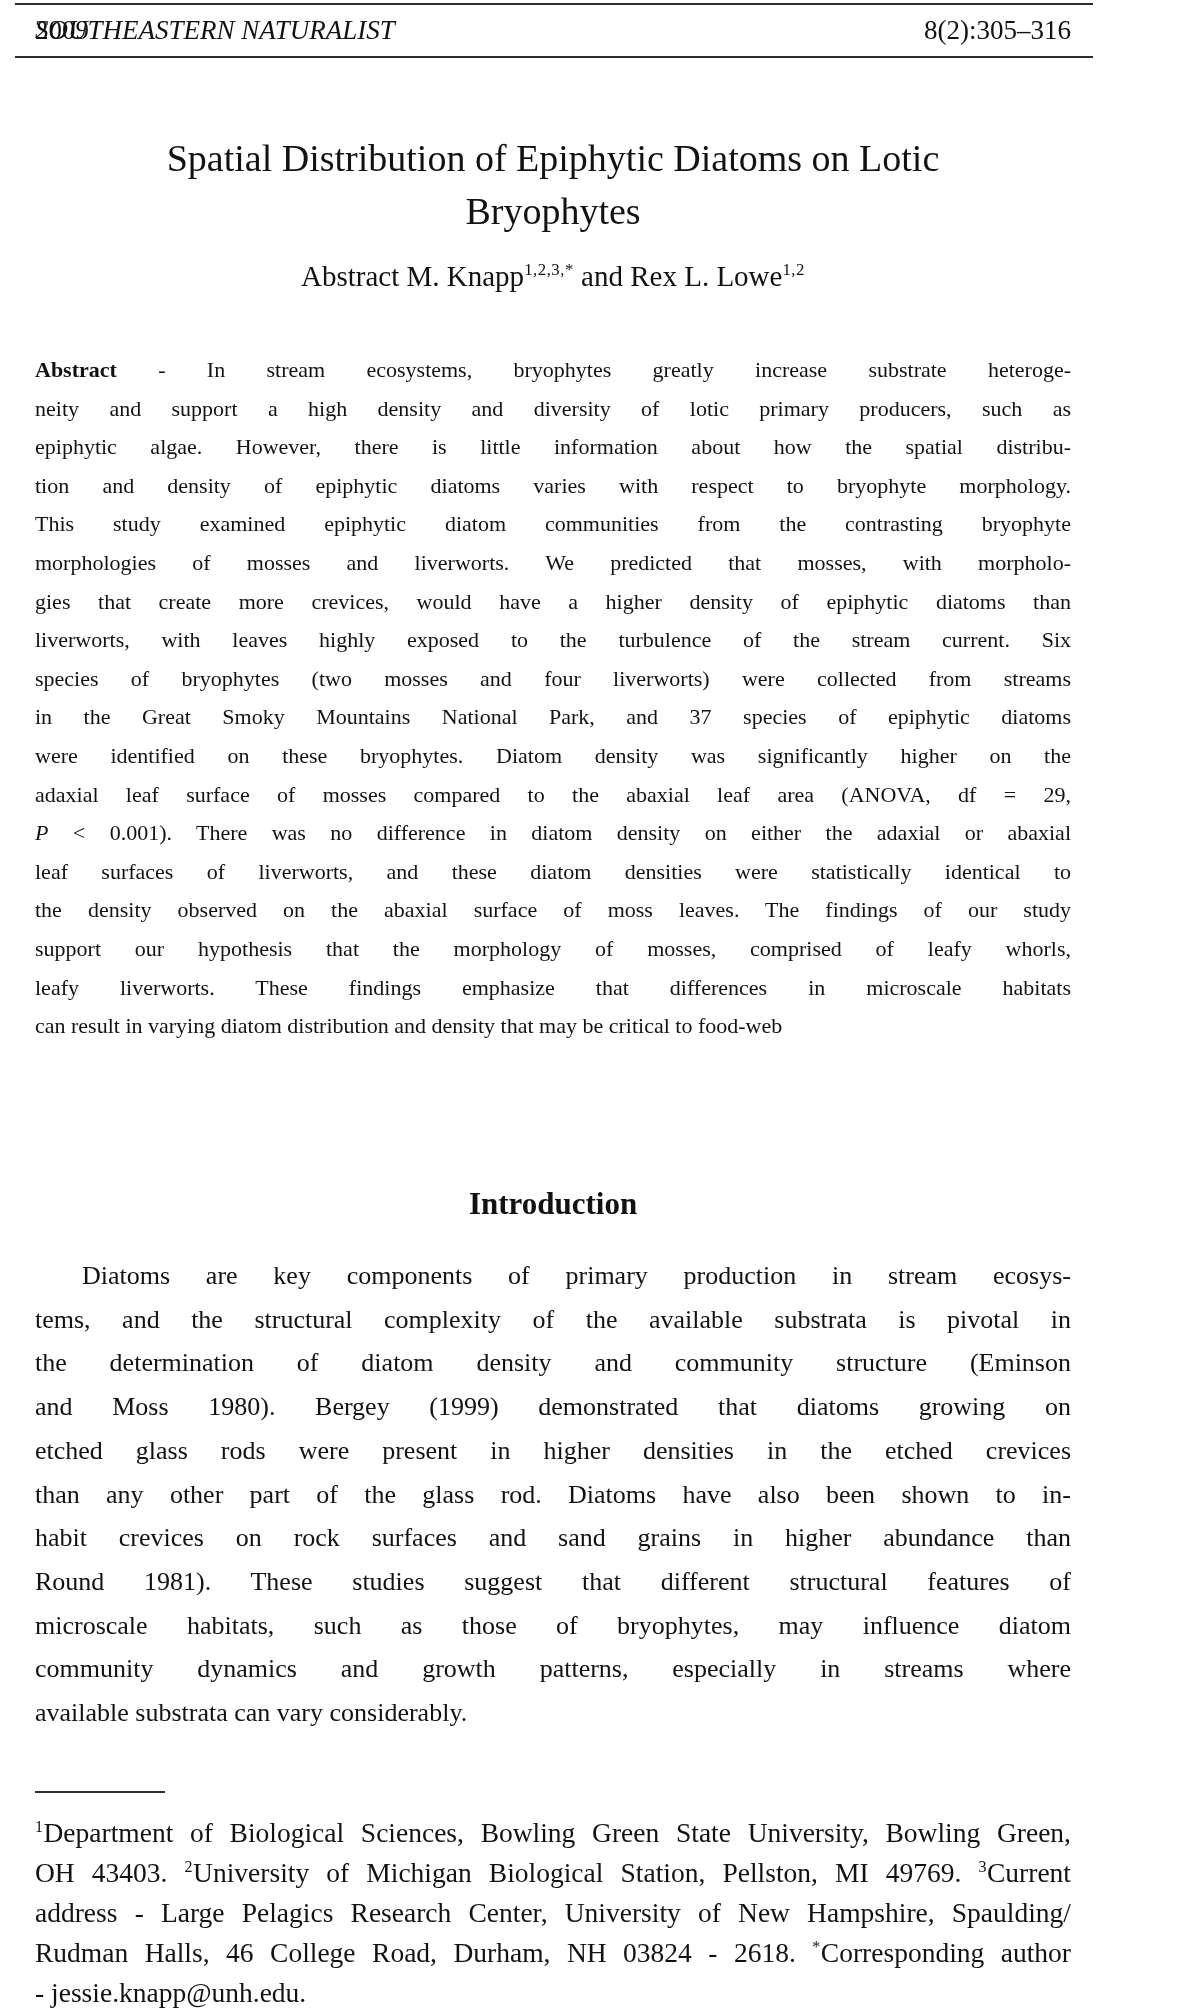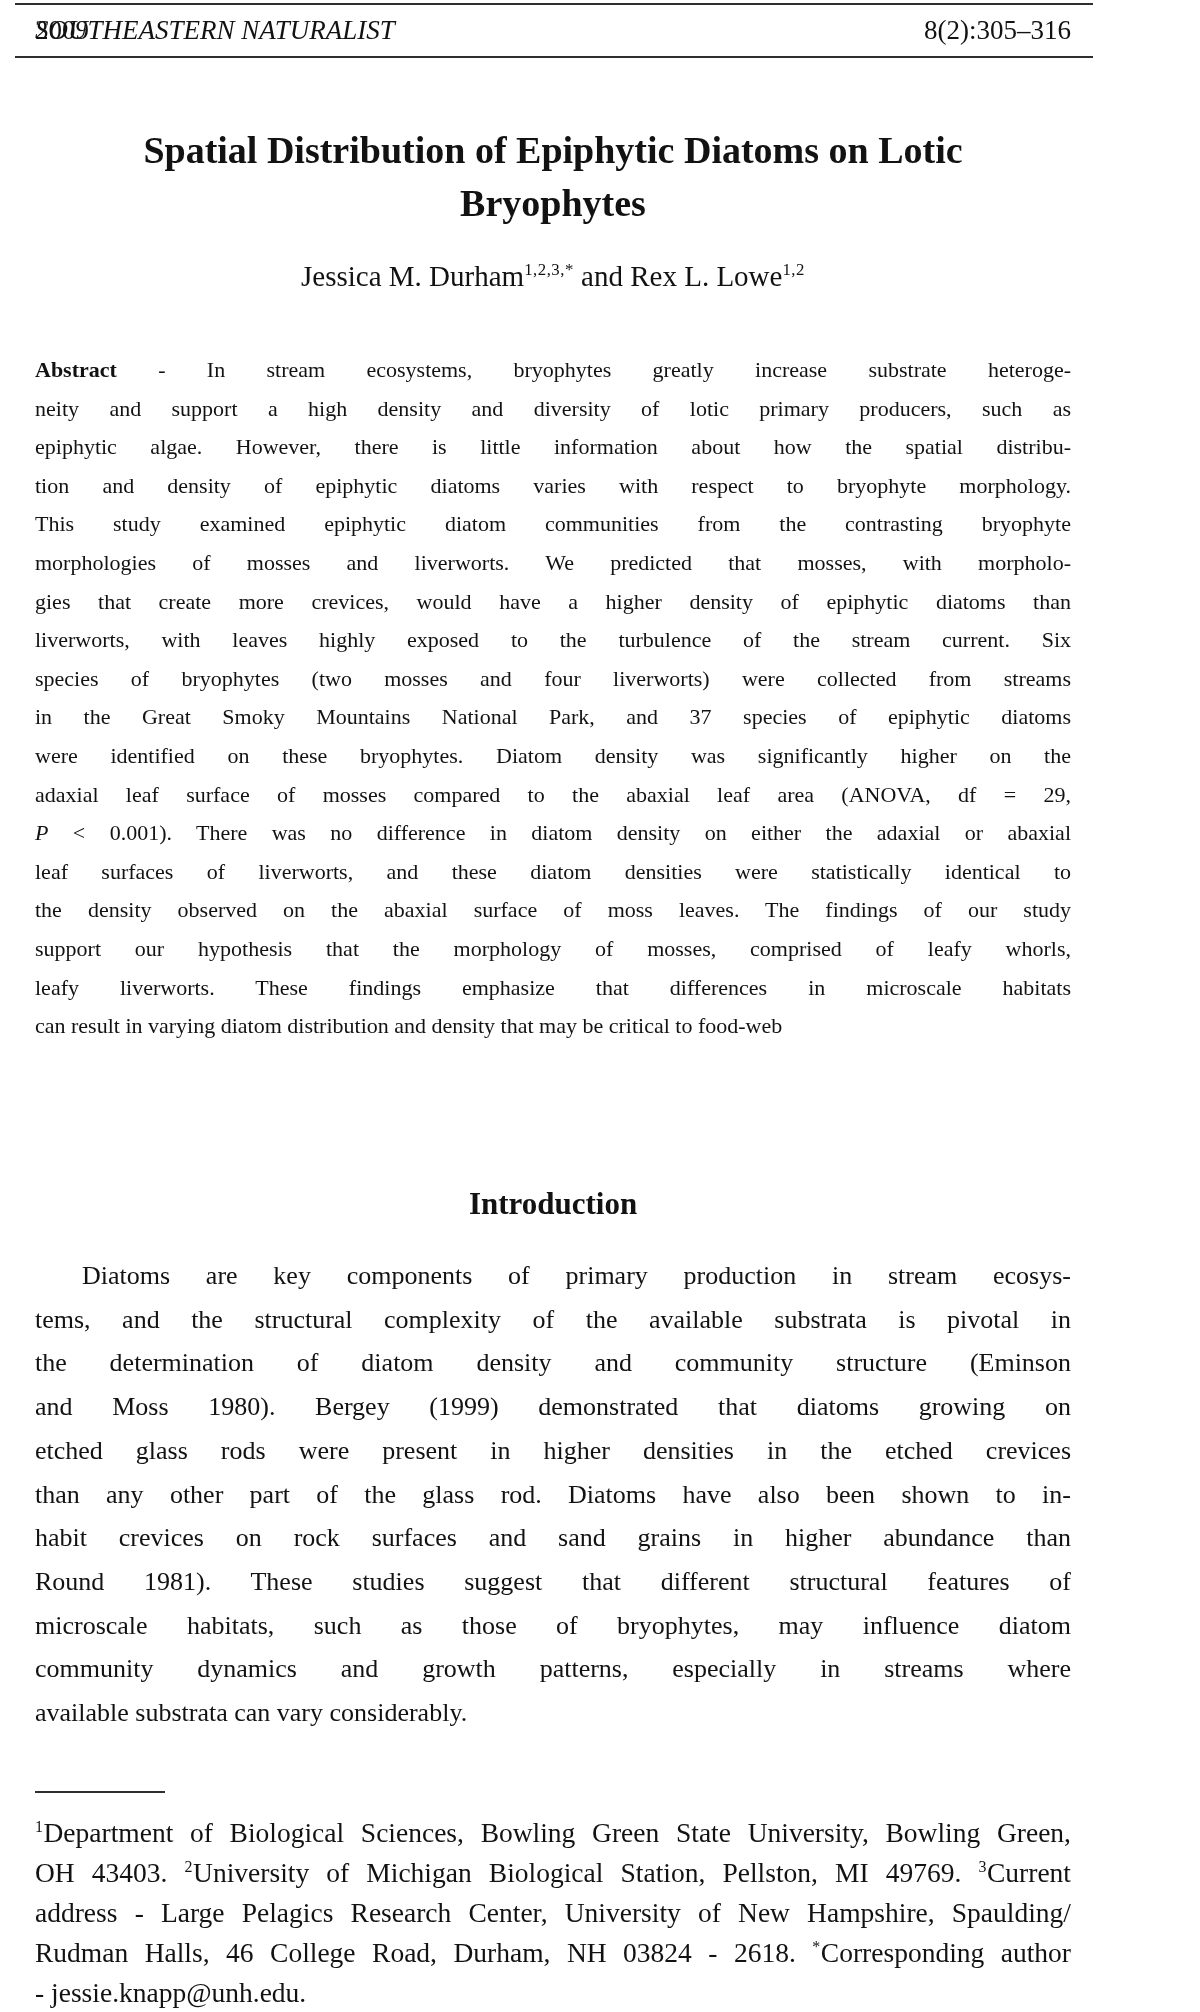--- a/index.html
+++ b/index.html
@@ -17,22 +17,22 @@
   #rule-top     { left: 15px; right: 15px; top: 3px;  height: 2px; }
   #rule-header  { left: 15px; right: 15px; top: 56px; height: 2px; }
   #footnote-rule{ left: 35px; top: 1791px; width: 130px; height: 2px; }
 
   .header-row { position: absolute; top: 12px; left: 35px; right: 37px; height: 36px; font-size: 27px; line-height: 36px; }
   .header-year     { position: absolute; left: 0; top: 0; }
   .header-journal  { position: absolute; left: 0; right: 0; top: 0; text-align: left; font-style: italic; }
   .header-citation { position: absolute; right: 0; top: 0; }
 
   .title {
-    position: absolute; top: 116px; left: 35px; right: 37px; margin: 8px;
-    text-align: center; font-size: 38px; line-height: 53px; font-weight: bold;
+    position: absolute; top: 116px; left: 35px; right: 37px; margin: 16px;
+    text-align: center; font-size: 38px; line-height: 53px; font-weight: normal;
   }
   .title .title-line { display: block; }
 
   .authors { position: absolute; top: 256px; left: 35px; right: 37px; font-size: 29px; line-height: 40px; }
   .centered .tline { text-align: center; }
 
   .abstract  { position: absolute; top: 351px;  left: 35px; right: 37px; font-size: 22px; line-height: 38.6px; }
   .intro     { position: absolute; top: 1254px; left: 35px; right: 37px; font-size: 26px; line-height: 43.7px; }
   .footnotes { position: absolute; top: 1813px; left: 35px; right: 37px; font-size: 27.5px; line-height: 40px; }
 
@@ -63,21 +63,21 @@
   </div>
 
   <div class="rule" id="rule-header" style="background: rgb(46, 46, 46);"></div>
 
   <h1 class="title">
     <span class="title-line">Spatial Distribution of Epiphytic Diatoms on Lotic</span>
     <span class="title-line">Bryophytes</span>
   </h1>
 
   <div class="authors centered">
-      <div class="tline"><span>Jessica M. Durham</span><sup>1,2,3,*</sup><span> and Rex L. Lowe</span><sup>1,2</sup></div>
+      <div class="tline"><span>Abstract M. Knapp</span><sup>1,2,3,*</sup><span> and Rex L. Lowe</span><sup>1,2</sup></div>
     </div>
 
   <div class="abstract justified">
       <div class="tline"><span class="b">Abstract</span><span> - In stream ecosystems, bryophytes greatly increase substrate heteroge-</span></div>
       <div class="tline"><span>neity and support a high density and diversity of lotic primary producers, such as</span></div>
       <div class="tline"><span>epiphytic algae. However, there is little information about how the spatial distribu-</span></div>
       <div class="tline"><span>tion and density of epiphytic diatoms varies with respect to bryophyte morphology.</span></div>
       <div class="tline"><span>This study examined epiphytic diatom communities from the contrasting bryophyte</span></div>
       <div class="tline"><span>morphologies of mosses and liverworts. We predicted that mosses, with morpholo-</span></div>
       <div class="tline"><span>gies that create more crevices, would have a higher density of epiphytic diatoms than</span></div>

